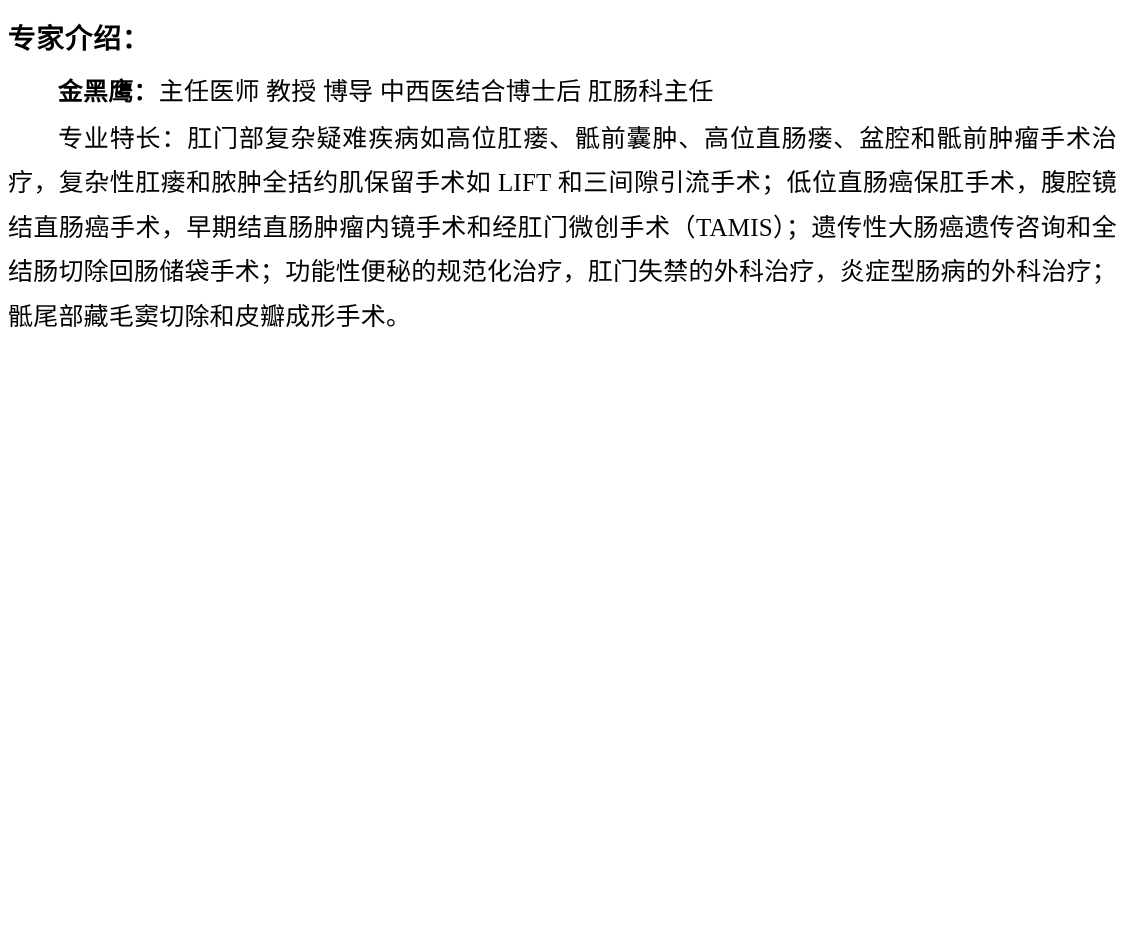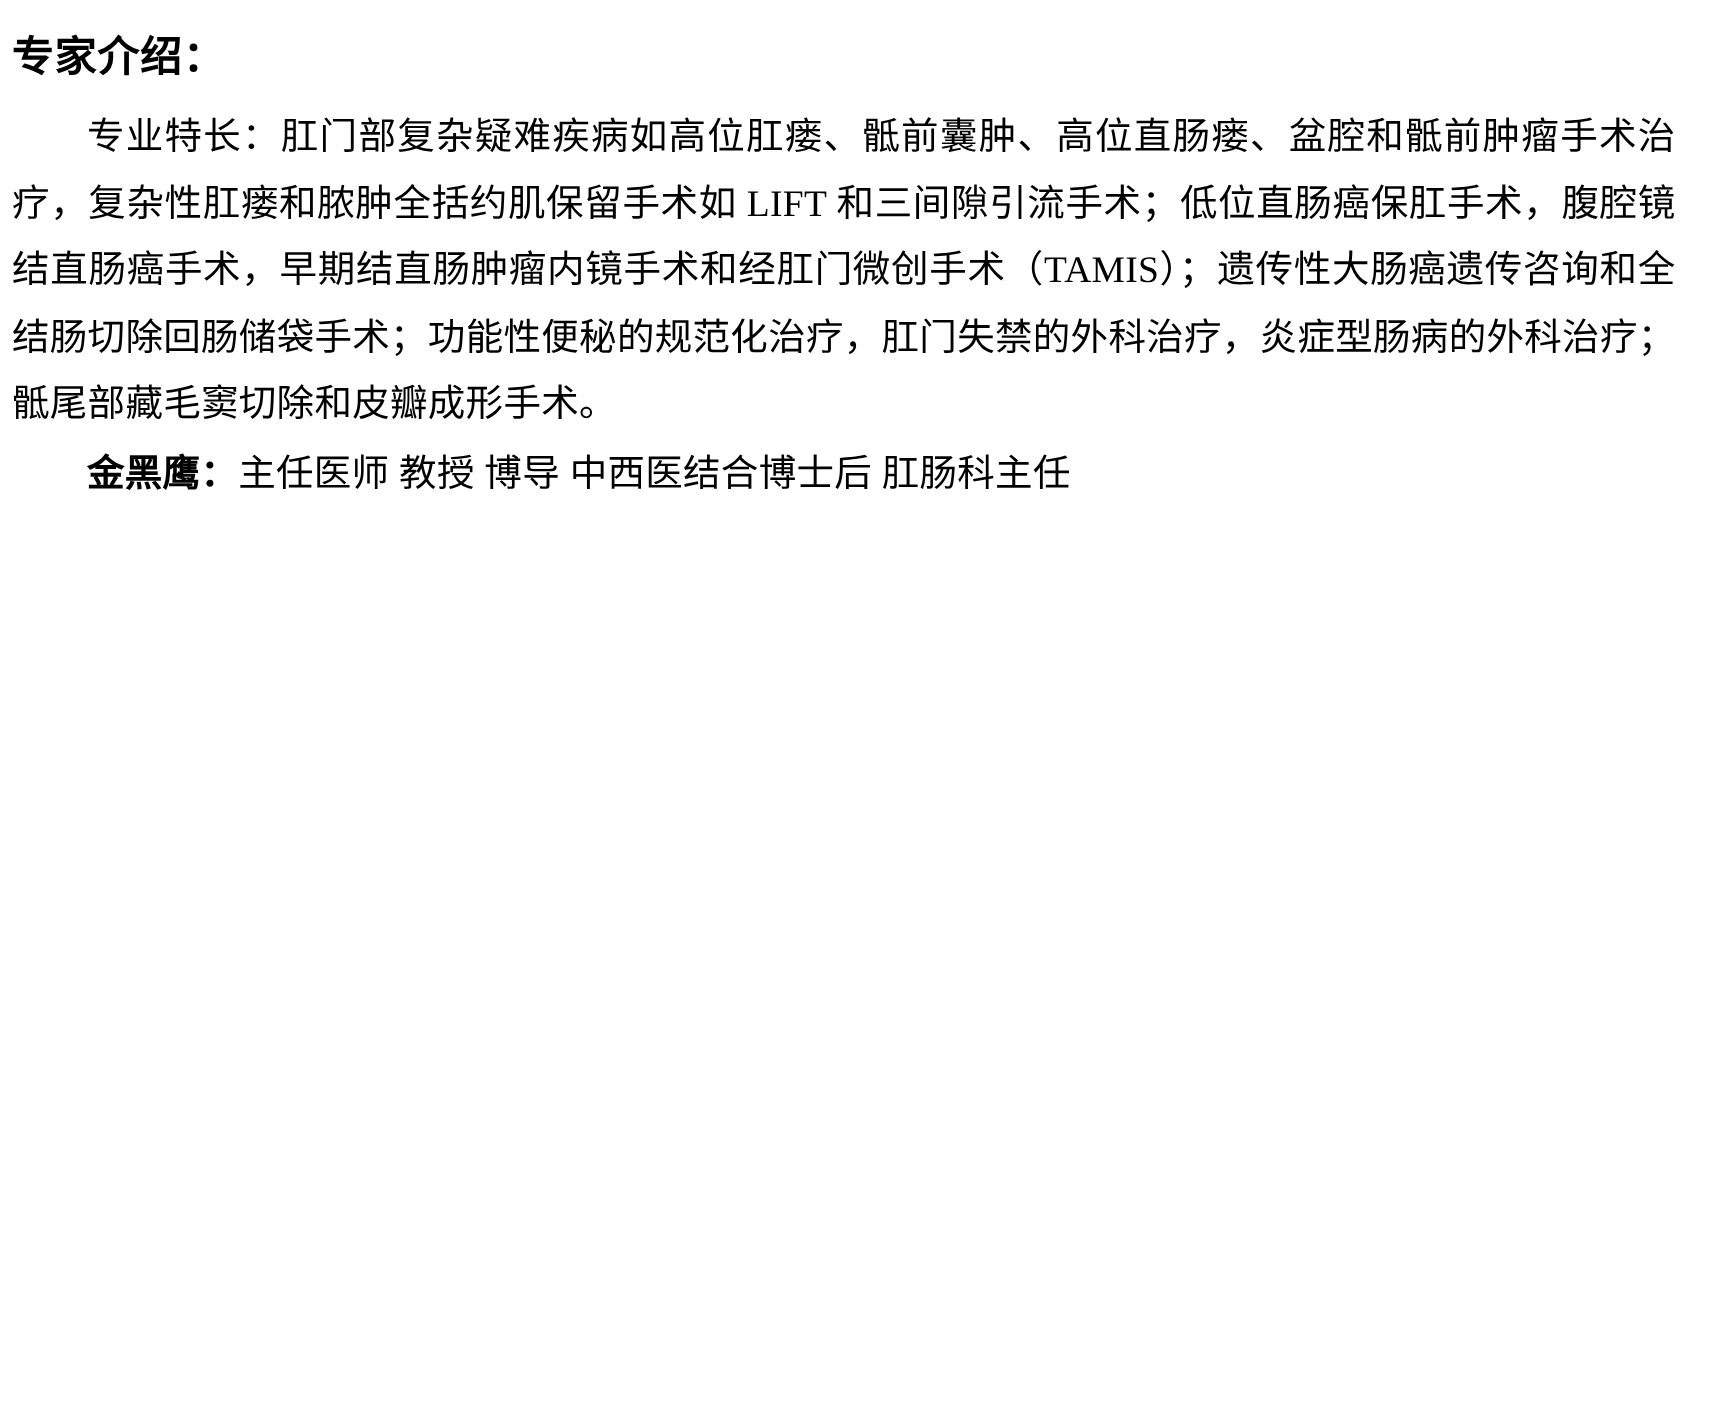--- a/index.html
+++ b/index.html
@@ -49,23 +49,23 @@
 </style>
 </head>
 <body>
 
 <div class="page">
 
   <h1 class="doc-title">专家介绍：</h1>
 
   <div>
     <p class="para indent">
-      <span>专业特长：</span><span>肛门部复杂疑难疾病如高位肛瘘、骶前囊肿、高位直肠瘘、盆腔和骶前肿瘤手术治疗，复杂性肛瘘和脓肿全括约肌保留手术如 LIFT 和三间隙引流手术；低位直肠癌保肛手术，腹腔镜结直肠癌手术，早期结直肠肿瘤内镜手术和经肛门微创手术（TAMIS）；遗传性大肠癌遗传咨询和全结肠切除回肠储袋手术；功能性便秘的规范化治疗，肛门失禁的外科治疗，炎症型肠病的外科治疗；骶尾部藏毛窦切除和皮瓣成形手术。</span>
+      <span class="bold">金黑鹰：</span><span>主任医师 教授 博导 中西医结合博士后  肛肠科主任</span>
     </p>
     <p class="para indent">
-      <span class="bold">金黑鹰：</span><span>主任医师 教授 博导 中西医结合博士后  肛肠科主任</span>
+      <span>专业特长：</span><span>肛门部复杂疑难疾病如高位肛瘘、骶前囊肿、高位直肠瘘、盆腔和骶前肿瘤手术治疗，复杂性肛瘘和脓肿全括约肌保留手术如 LIFT 和三间隙引流手术；低位直肠癌保肛手术，腹腔镜结直肠癌手术，早期结直肠肿瘤内镜手术和经肛门微创手术（TAMIS）；遗传性大肠癌遗传咨询和全结肠切除回肠储袋手术；功能性便秘的规范化治疗，肛门失禁的外科治疗，炎症型肠病的外科治疗；骶尾部藏毛窦切除和皮瓣成形手术。</span>
     </p>
   </div>
 
   <div class="spacer-block"></div>
 
 
 </div>
 
 </body></html>

